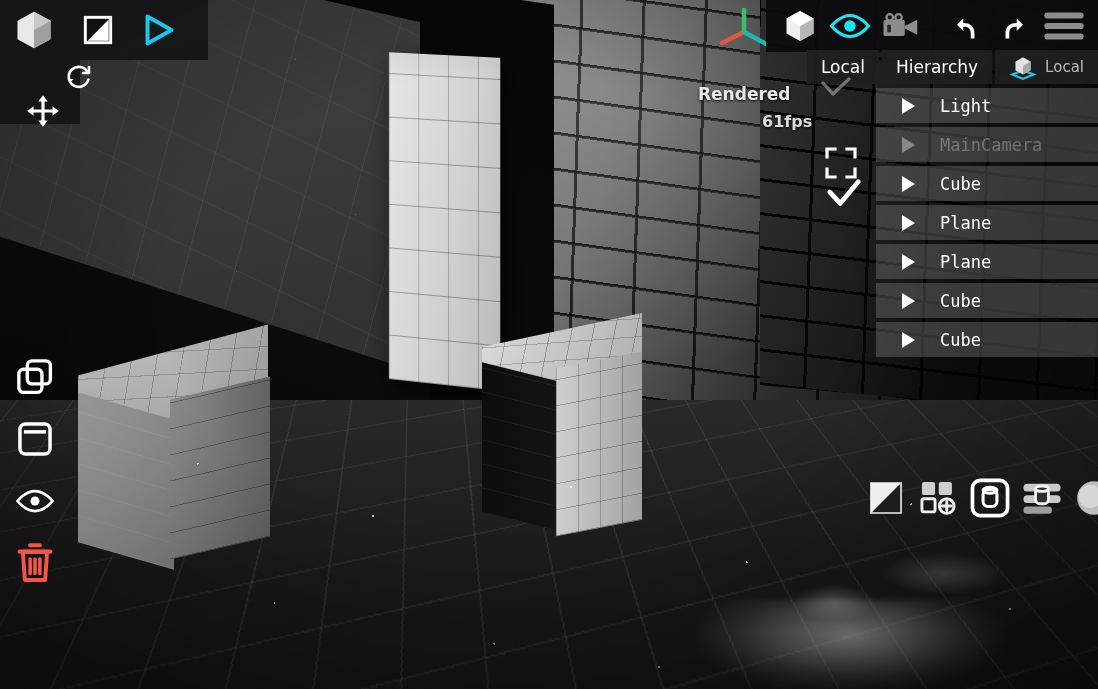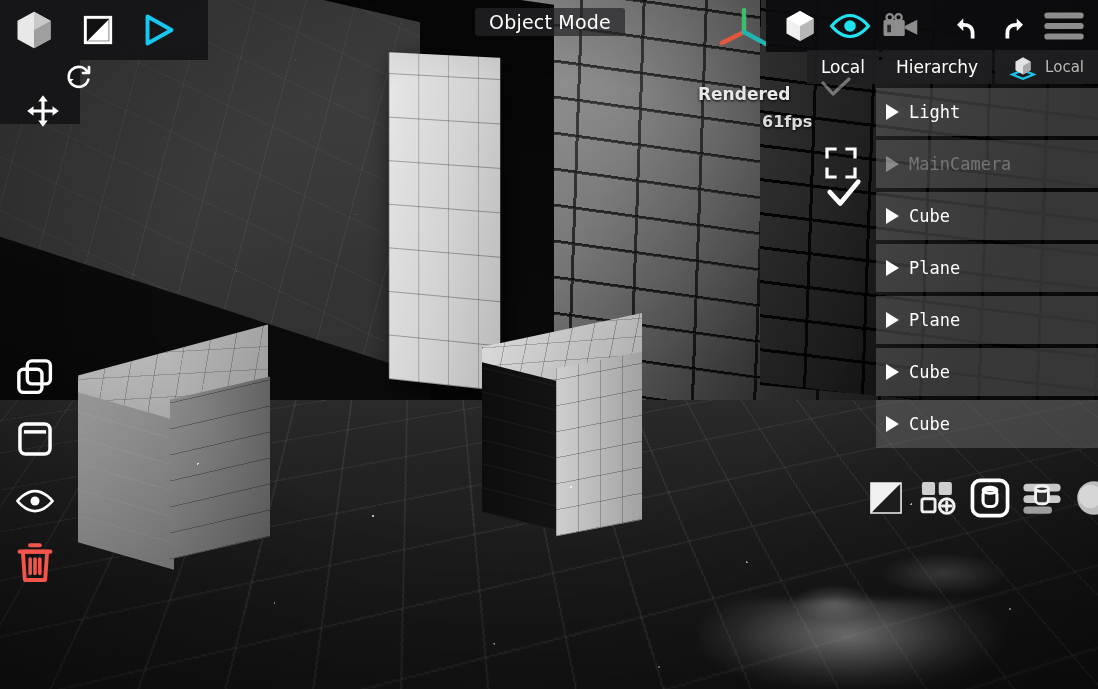--- a/index.html
+++ b/index.html
@@ -225,22 +225,22 @@
     text-shadow:0 1px 3px #000;padding-left:38px; }
   #lbl-fps{ left:762px; top:112px; color:#dcdcdc; font-size:16px; font-weight:bold;
     text-shadow:0 1px 3px #000;text-align:center; }
   #frame-icon{ left:824px; top:146px; width:34px; height:34px; }
   #check-icon{ left:826px; top:178px; width:36px; height:32px; }
   #check-small{ left:818px; top:76px; width:36px; height:24px; opacity:.45; }
 
   
   #hierarchy{ right:0; top:88px; width:222px; display:flex; flex-direction:column; gap:4px; }
   .hrow{
-    height:48px; background:rgba(118,118,118,.42);
-    display:flex; align-items:center; gap:10px; padding-left:10px;
+    height:35px; background:rgba(118,118,118,.42);
+    display:flex; align-items:center; gap:25px; padding-left:26px;
     color:#fff; font-family:"DejaVu Sans Mono", monospace; font-size:17px; cursor:pointer;
   }
   .hrow.dim { color:rgba(225,225,225,.34); }
   .hrow.dim .tri{ opacity:.38; }
   .tri{
     width:0;height:0;border-left:13px solid #fff;
     border-top:8px solid transparent;border-bottom:8px solid transparent;
     flex:none;
   }
 
@@ -308,23 +308,20 @@
       <path d="M19.5 4.5v4.5h-4.5" fill="none" stroke="#fff" stroke-width="2" stroke-linecap="round" stroke-linejoin="round"></path>
       <path d="M5 16.5 8 13.5h-4.5" fill="#fff"></path>
     </svg>
   </div>
   <div class="ui icon-btn" id="tl-move">
     <svg width="38" height="38" viewBox="0 0 24 24">
       <path d="M12 2 15 6h-2v5h5V9l4 3-4 3v-2h-5v5h2l-3 4-3-4h2v-5H6v2l-4-3 4-3v2h5V6H9z" fill="#fff"></path>
     </svg>
   </div>
 
-  <div class="ui" id="mode-pill">
-    <span>Object Mode</span>
-  </div>
 
   <div class="ui" id="gizmo">
     <svg width="76" height="52" viewBox="0 0 76 52">
       <line x1="38" y1="30" x2="38" y2="8" stroke="#3bbd6b" stroke-width="4.5" stroke-linecap="round"></line>
       <line x1="38" y1="30" x2="16" y2="41" stroke="#e4573a" stroke-width="4.5" stroke-linecap="round"></line>
       <line x1="38" y1="30" x2="60" y2="42" stroke="#1fb6b0" stroke-width="4.5" stroke-linecap="round"></line>
     </svg>
   </div>
 
   <div class="ui" id="tr-bar">

